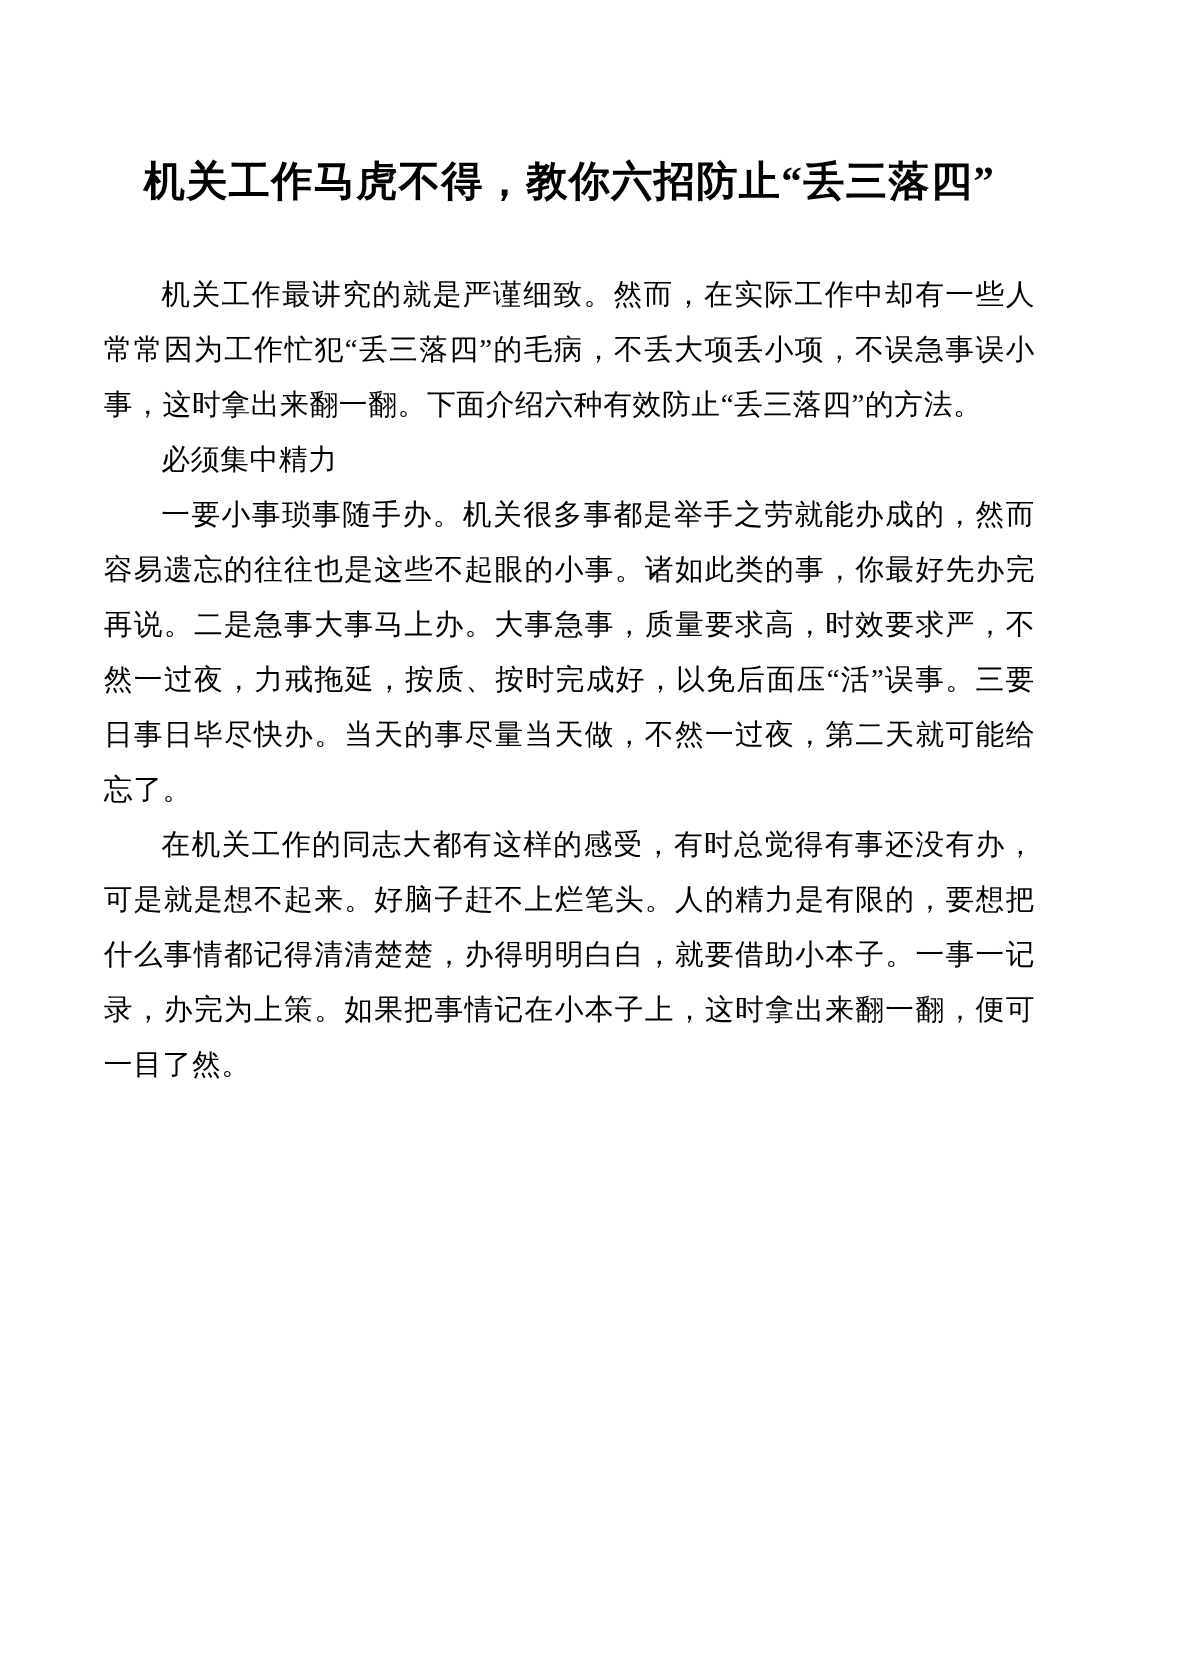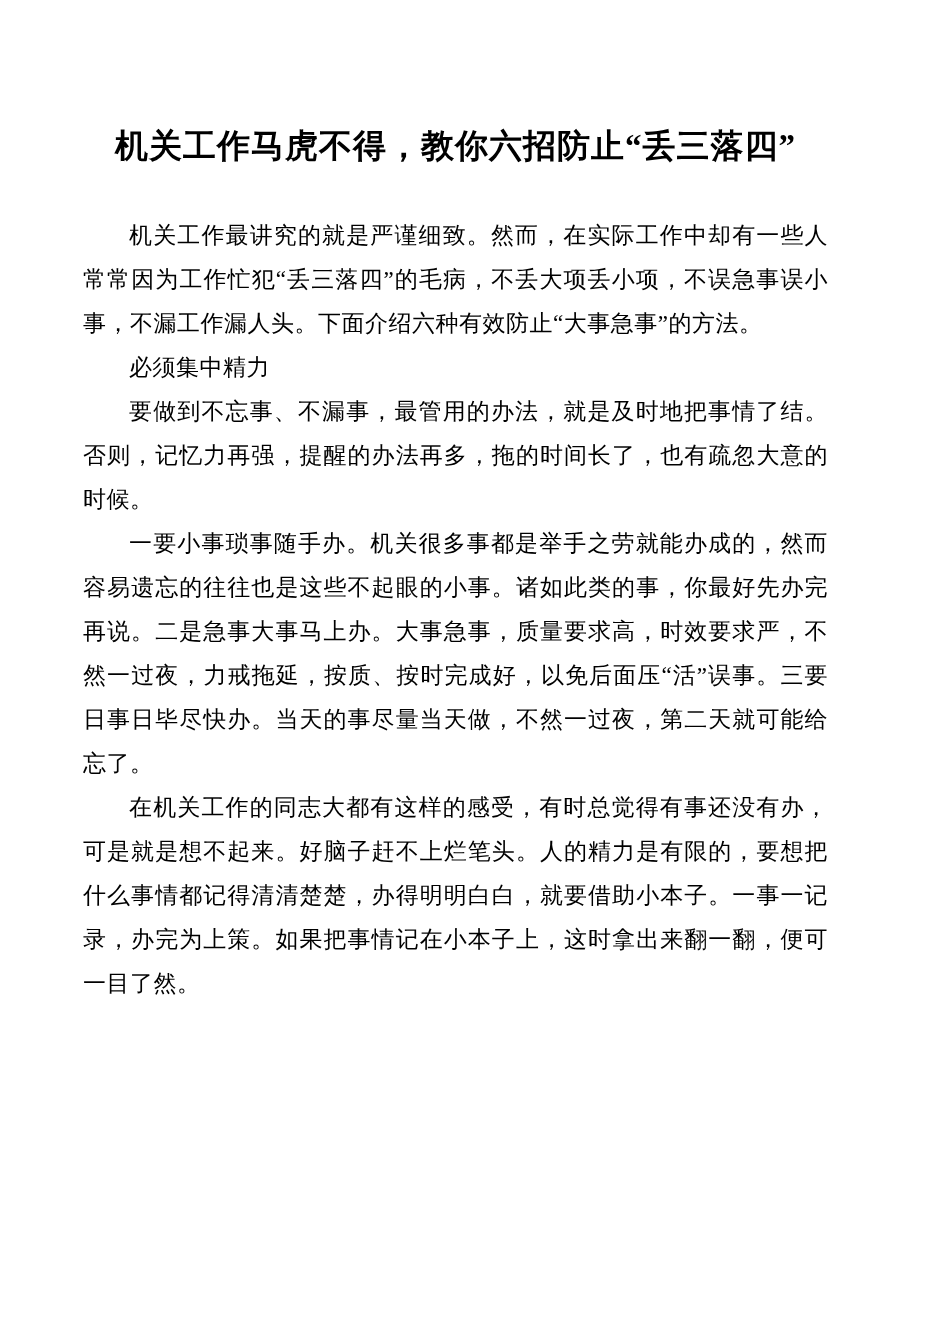--- a/index.html
+++ b/index.html
@@ -38,19 +38,18 @@
     letter-spacing: 0.5px;
   }
 </style>
 </head>
 <body>
 
 <div class="page">
   <h1 class="doc-title">机关工作马虎不得，教你六招防止“丢三落四”</h1>
 
   <div class="doc-body">
-    <p class="para">机关工作最讲究的就是严谨细致。然而，在实际工作中却有一些人常常因为工作忙犯“丢三落四”的毛病，不丢大项丢小项，不误急事误小事，不漏工作漏人头。下面介绍六种有效防止“大事急事”的方法。</p>
+    <p class="para">机关工作最讲究的就是严谨细致。然而，在实际工作中却有一些人常常因为工作忙犯“丢三落四”的毛病，不丢大项丢小项，不误急事误小事，这时拿出来翻一翻。下面介绍六种有效防止“丢三落四”的方法。</p>
     <p class="para">必须集中精力</p>
-    <p class="para">要做到不忘事、不漏事，最管用的办法，就是及时地把事情了结。否则，记忆力再强，提醒的办法再多，拖的时间长了，也有疏忽大意的时候。</p>
     <p class="para">一要小事琐事随手办。机关很多事都是举手之劳就能办成的，然而容易遗忘的往往也是这些不起眼的小事。诸如此类的事，你最好先办完再说。二是急事大事马上办。大事急事，质量要求高，时效要求严，不然一过夜，力戒拖延，按质、按时完成好，以免后面压“活”误事。三要日事日毕尽快办。当天的事尽量当天做，不然一过夜，第二天就可能给忘了。</p>
     <p class="para">在机关工作的同志大都有这样的感受，有时总觉得有事还没有办，可是就是想不起来。好脑子赶不上烂笔头。人的精力是有限的，要想把什么事情都记得清清楚楚，办得明明白白，就要借助小本子。一事一记录，办完为上策。如果把事情记在小本子上，这时拿出来翻一翻，便可一目了然。</p>
   </div>
 </div>
 
 </body></html>

